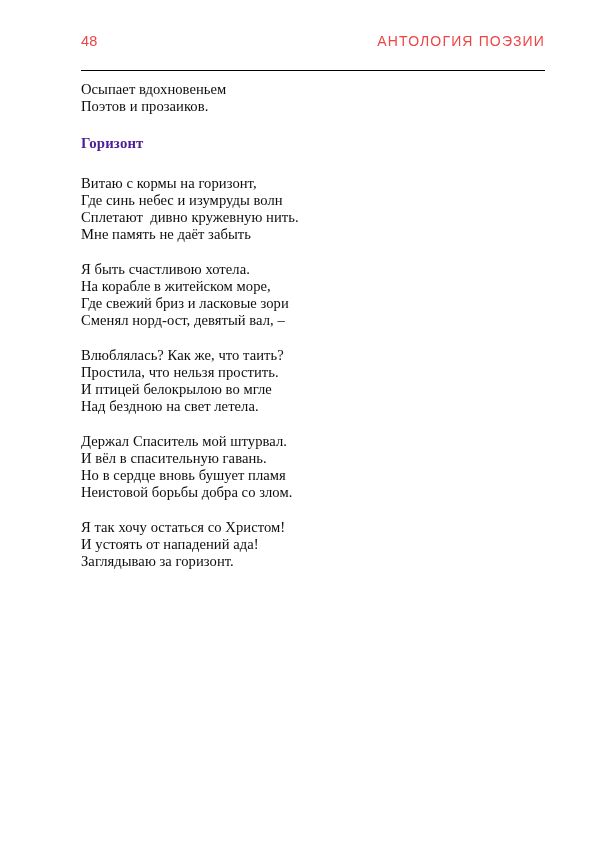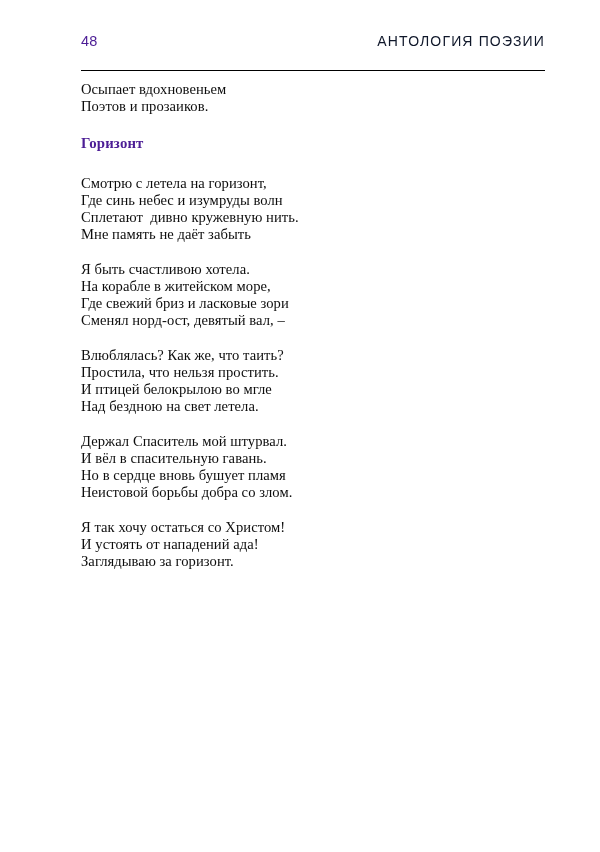--- a/index.html
+++ b/index.html
@@ -27,30 +27,30 @@
     height: 20px;
     display: flex;
     align-items: baseline;
     justify-content: space-between;
   }
 
   .folio {
     font-family: "Liberation Sans", sans-serif;
     font-size: 14.5px;
     font-weight: 400;
-    color: #4c1d95;
+    color: #ef4444;
     letter-spacing: 0.2px;
     line-height: 1;
   }
 
   .head-title {
     font-family: "Liberation Sans", sans-serif;
     font-size: 14px;
     font-weight: 400;
-    color: #0f172a;
+    color: #ef4444;
     letter-spacing: 1.15px;
     line-height: 1;
     white-space: nowrap;
   }
 
   .head-rule {
     position: absolute;
     left: 81px;
     top: 70px;
     width: 464px;
@@ -122,21 +122,21 @@
     <div class="stanza first-fragment">
       <div class="verse-line">Осыпает вдохновеньем</div>
       <div class="verse-line">Поэтов и прозаиков.</div>
     </div>
 
     <div class="title-block">
       <div class="poem-title">Горизонт</div>
     </div>
 
     <div class="stanza">
-      <div class="verse-line">Смотрю с летела на горизонт,</div>
+      <div class="verse-line">Витаю с кормы на горизонт,</div>
       <div class="verse-line">Где синь небес и изумруды волн</div>
       <div class="verse-line">Сплетают  дивно кружевную нить.</div>
       <div class="verse-line">Мне память не даёт забыть</div>
     </div>
 
 
     <div class="stanza">
       <div class="verse-line">Я быть счастливою хотела.</div>
       <div class="verse-line">На корабле в житейском море,</div>
       <div class="verse-line">Где свежий бриз и ласковые зори</div>

